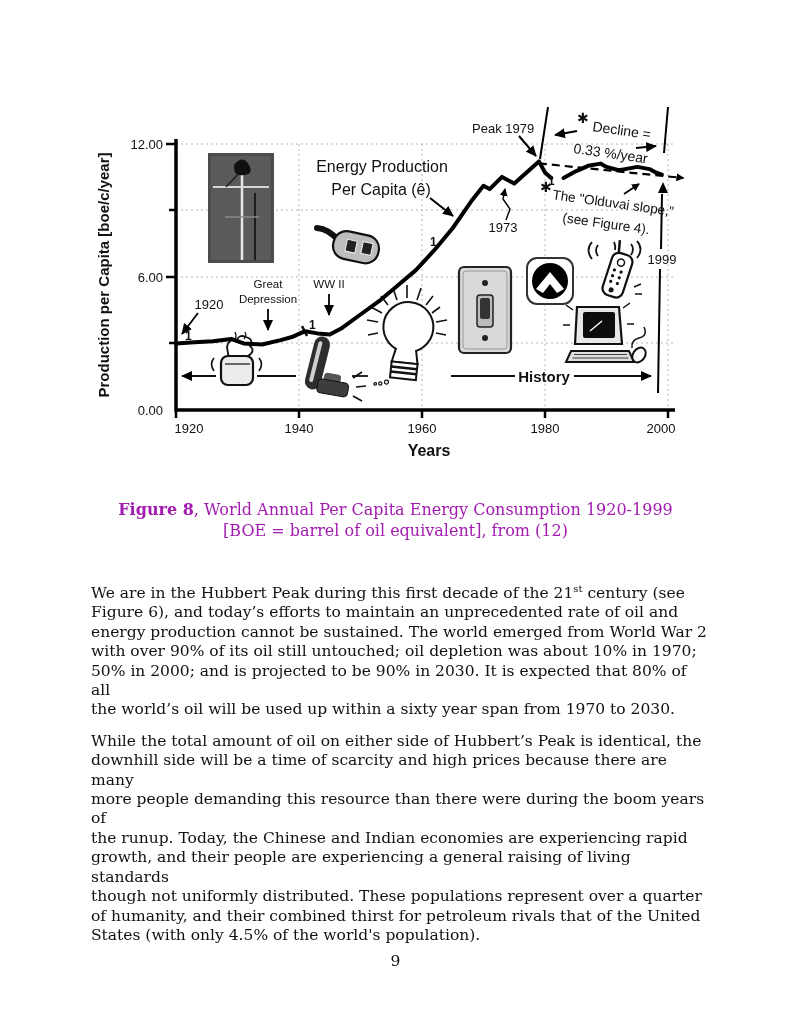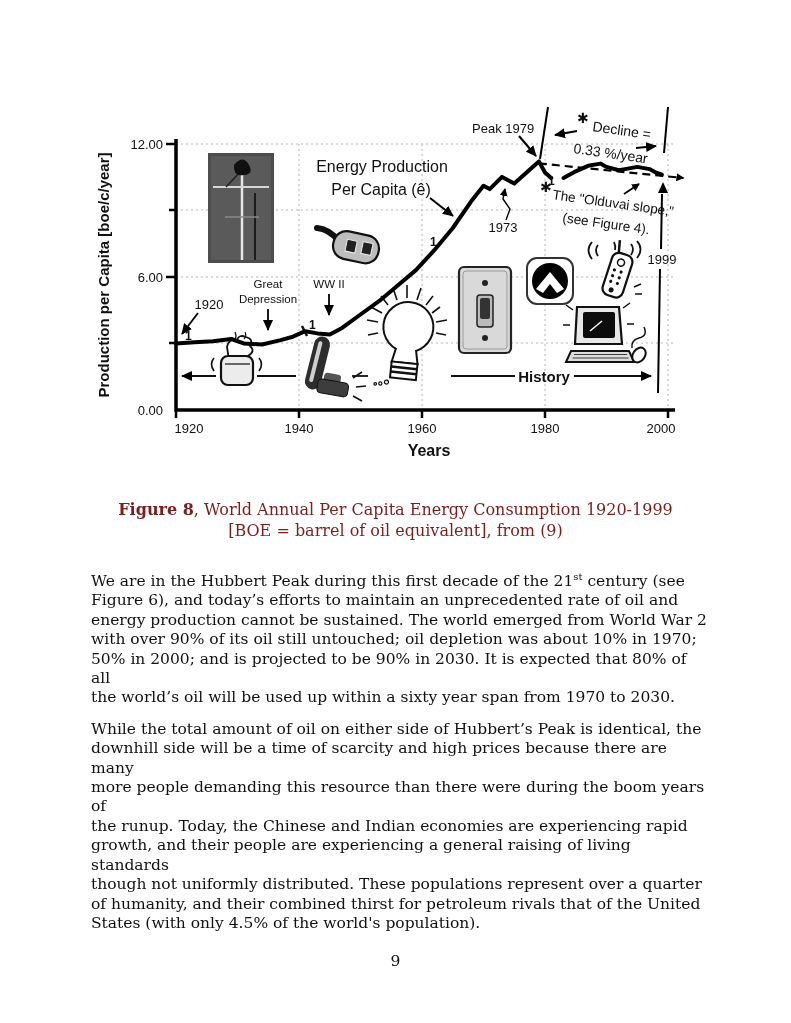--- a/index.html
+++ b/index.html
@@ -1,24 +1,24 @@
 <!DOCTYPE html>
 <html><head>
 <meta charset="utf-8">
 <style>
   html,body{margin:0;padding:0;background:#e8e8e8;}
   .page{position:relative;width:791px;height:1023px;background:#ffffff;overflow:hidden;
         font-family:"DejaVu Serif","Liberation Serif",serif;color:#1a1a1a;}
   .figure-chart{position:absolute;left:85px;top:95px;}
   svg text{font-family:"Liberation Sans","DejaVu Sans",sans-serif;fill:#111;}
   .caption{position:absolute;left:0;top:499px;width:791px;text-align:center;
-           font-size:16px;line-height:21px;color:#7f1d1d;}
+           font-size:16px;line-height:21px;color:#a21caf;}
   .body-text{position:absolute;left:91px;top:572px;width:618px;font-size:15.5px;
              line-height:19.4px;color:#111;}
-  .body-text p{margin:0 0 12px 0;white-space:pre-line;}
+  .body-text p{margin:12px 0 12px 0;white-space:pre-line;}
   .body-text sup{font-size:10px;vertical-align:super;line-height:0;}
   .page-number{position:absolute;left:0;top:952px;width:791px;text-align:center;
                font-size:15.5px;color:#111;}
 </style>
 </head>
 <body>
 
 <div class="page">
 
   <svg class="figure-chart" width="620" height="368" viewBox="0 0 620 368">
@@ -258,21 +258,21 @@
     <g font-size="12" font-weight="bold">
       <text x="100" y="245">1</text>
       <text x="224" y="234">1</text>
       <text x="345" y="151">1</text>
       <text x="463" y="90">1</text>
     </g>
   </svg>
 
   <div class="caption">
     <div><b>Figure 8</b><span>, World Annual Per Capita Energy Consumption 1920-1999</span></div>
-    <div>[BOE = barrel of oil equivalent], from (9)</div>
+    <div>[BOE = barrel of oil equivalent], from (12)</div>
   </div>
 
   <div class="body-text">
     <p><span>We are in the Hubbert Peak during this first decade of the 21</span><sup>st</sup><span> century (see
 Figure 6), and today’s efforts to maintain an unprecedented rate of oil and
 energy production cannot be sustained. The world emerged from World War 2
 with over 90% of its oil still untouched; oil depletion was about 10% in 1970;
 50% in 2000; and is projected to be 90% in 2030. It is expected that 80% of all
 the world’s oil will be used up within a sixty year span from 1970 to 2030.</span></p>
     <p>While the total amount of oil on either side of Hubbert’s Peak is identical, the

